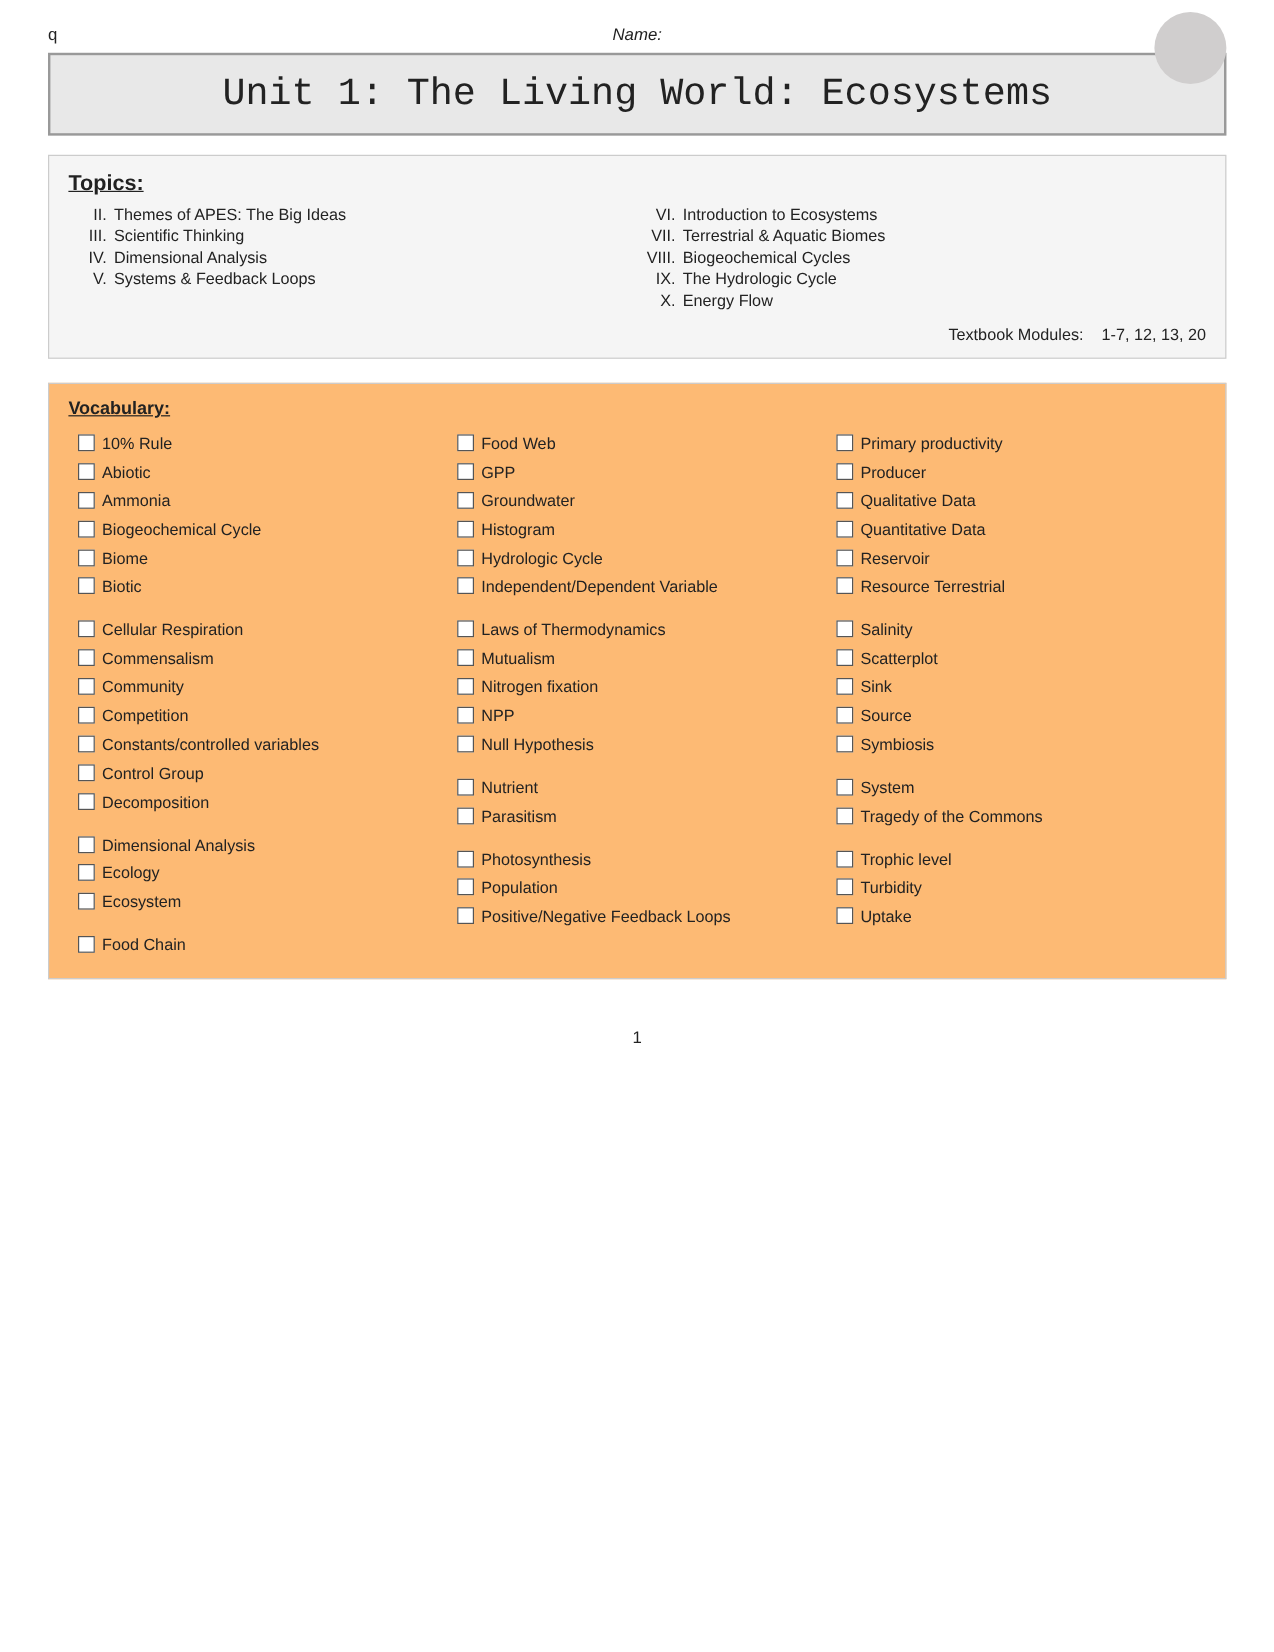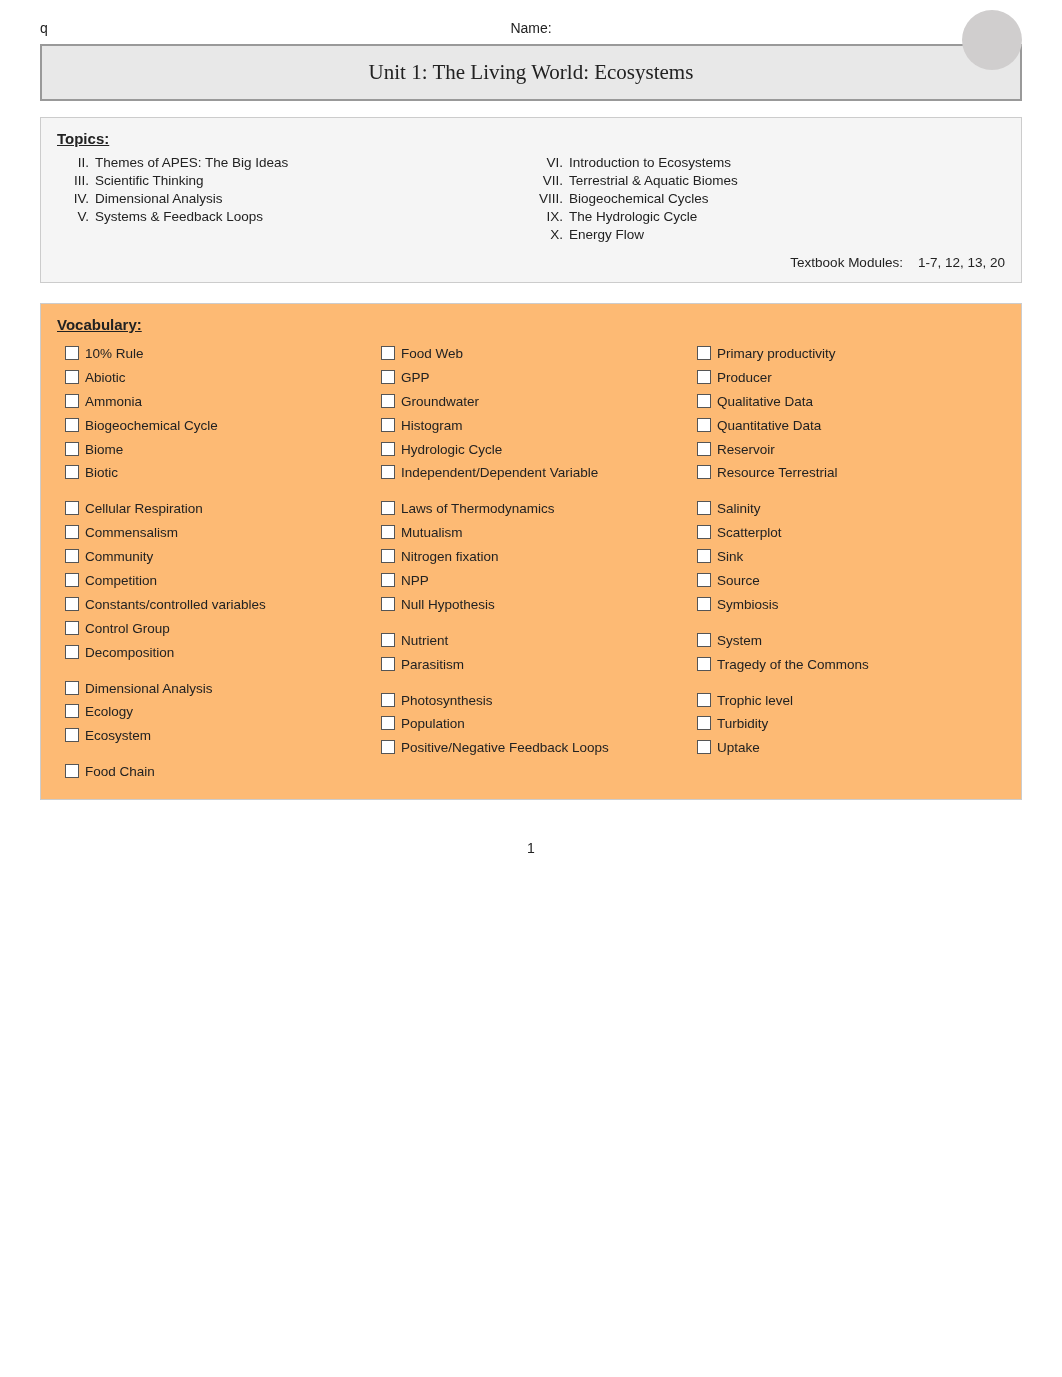--- a/index.html
+++ b/index.html
@@ -20,50 +20,51 @@
       position: relative;
     }
     .top-left {
       font-size: 14px;
     }
     .top-center {
       font-size: 14px;
       position: absolute;
       left: 50%;
       transform: translateX(-50%);
+      font-style: italic;
     }
     .avatar {
       width: 60px;
       height: 60px;
       border-radius: 50%;
       background: #d0cece;
       position: absolute;
       right: 0;
       top: -10px;
     }
     .title-box {
       border: 2px solid #999;
       background: #e8e8e8;
       text-align: center;
       padding: 14px 20px;
       margin-bottom: 16px;
     }
     .title-box h1 {
-      font-size: 21px;
+      font-size: 32px;
       font-weight: normal;
-      font-family: Liberation Serif, serif;
+      font-family: Liberation Mono, monospace;
     }
     .topics-section {
       border: 1px solid #ccc;
       background: #f5f5f5;
       padding: 12px 16px;
       margin-bottom: 20px;
     }
     .topics-label {
-      font-size: 15px;
+      font-size: 18px;
       font-weight: bold;
       margin-bottom: 8px;
       text-decoration: underline;
     }
     .topics-columns {
       display: flex;
       gap: 0;
     }
     .topics-col {
       flex: 1;

